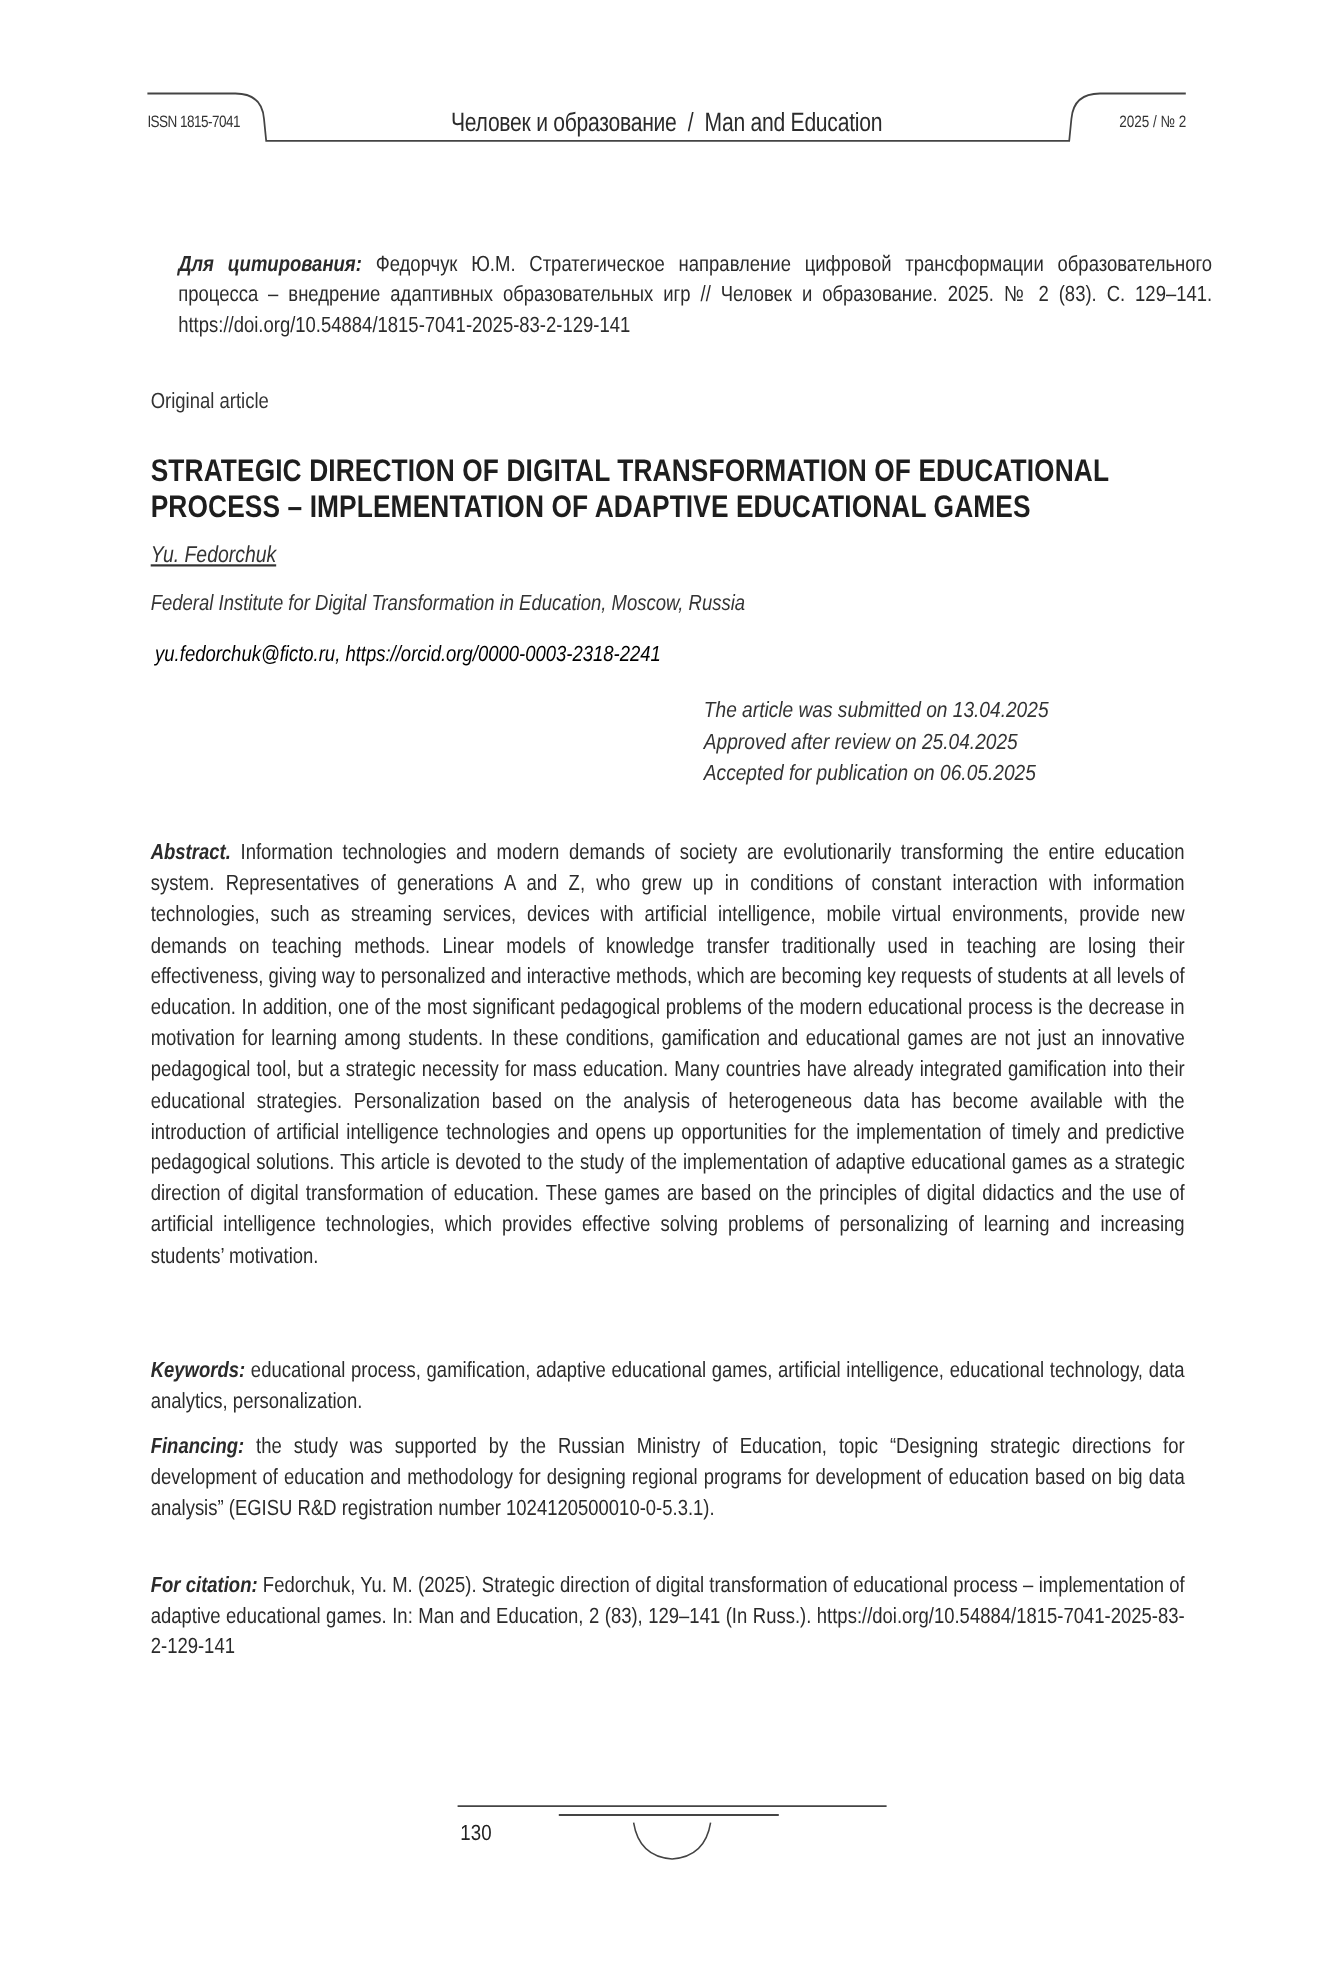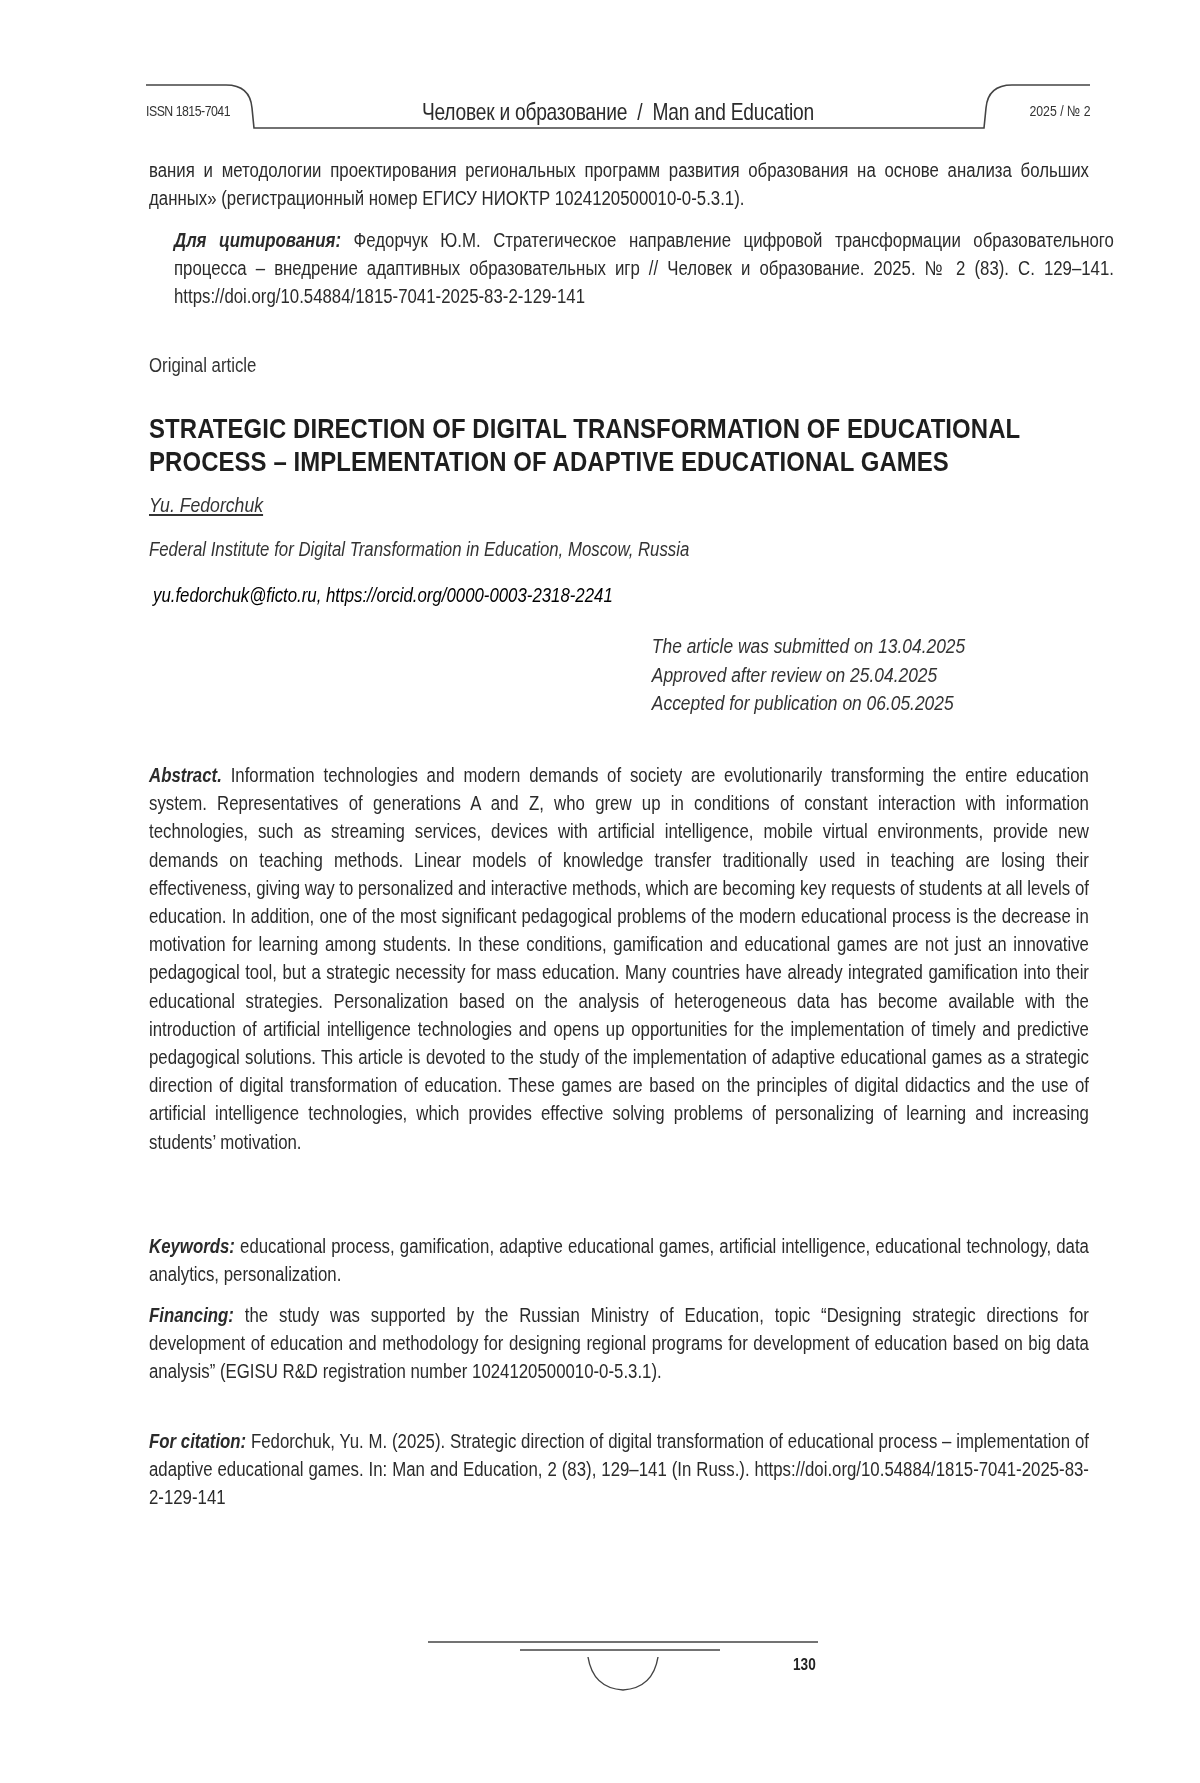--- a/index.html
+++ b/index.html
@@ -10,21 +10,21 @@
     body {
       width: 1200px;
       height: 1783px;
       position: relative;
       overflow: hidden;
       color: #2b2b2b;
       font-family: "Liberation Sans", sans-serif;
     }
     .page {
       position: absolute;
-      left: 12px; top: 0;
+      left: 0; top: 0;
       width: 1076px; height: 1783px;
     }
     
     .run-header {
       position: absolute;
       left: 134px;
       top: 82px;
       width: 944px;
       height: 48px;
     }
@@ -164,23 +164,23 @@
     .footer svg {
       position: absolute;
       left: 0; top: 0;
       width: 390px; height: 70px;
       overflow: visible;
     }
     .page-num {
       position: absolute;
       left: 0; right: 0;
       top: 26px;
-      text-align: right;
-      font-size: 16px;
-      font-weight: bold;
+      text-align: left;
+      font-size: 20px;
+      font-weight: normal;
       color: #222;
     }
     .page-num span {
       display: inline-block;
       transform: scaleX(0.85);
     }
   </style>
 </head>
 <body>
 
@@ -190,23 +190,20 @@
     <svg class="frame" viewBox="0 0 944 48">
       <path d="M 0 3 L 80 3 Q 104 3 106 26 L 108 46 L 838 46 L 840 26 Q 842 3 866 3 L 944 3" fill="none" stroke="#444" stroke-width="1.6"></path>
     </svg>
     <div class="hdr-issn">ISSN 1815-7041</div>
     <div class="hdr-title">
       <span class="inner" style="white-space:pre;">Человек и образование  /  Man and Education</span>
     </div>
     <div class="hdr-issue">2025 / № 2</div>
   </div>
 
-  <div class="block para-ru">
-    <p class="para cond">вания и методологии проектирования региональных программ развития образования на основе анализа больших данных» (регистрационный номер ЕГИСУ НИОКТР 1024120500010-0-5.3.1).</p>
-  </div>
 
   <div class="block cite-ru">
     <p class="para cond"><span class="lead">Для цитирования:</span><span> Федорчук Ю.М. Стратегическое направление цифровой трансформации образовательного процесса – внедрение адаптивных образовательных игр // Человек и образование. 2025. № 2 (83). С. 129–141. https://doi.org/10.54884/1815-7041-2025-83-2-129-141</span></p>
   </div>
 
   <div class="block article-title">
     <div class="cond" style="width:1125px;">STRATEGIC DIRECTION OF DIGITAL TRANSFORMATION OF EDUCATIONAL PROCESS – IMPLEMENTATION OF ADAPTIVE EDUCATIONAL GAMES</div>
   </div>
 
   <div class="block original-article">

